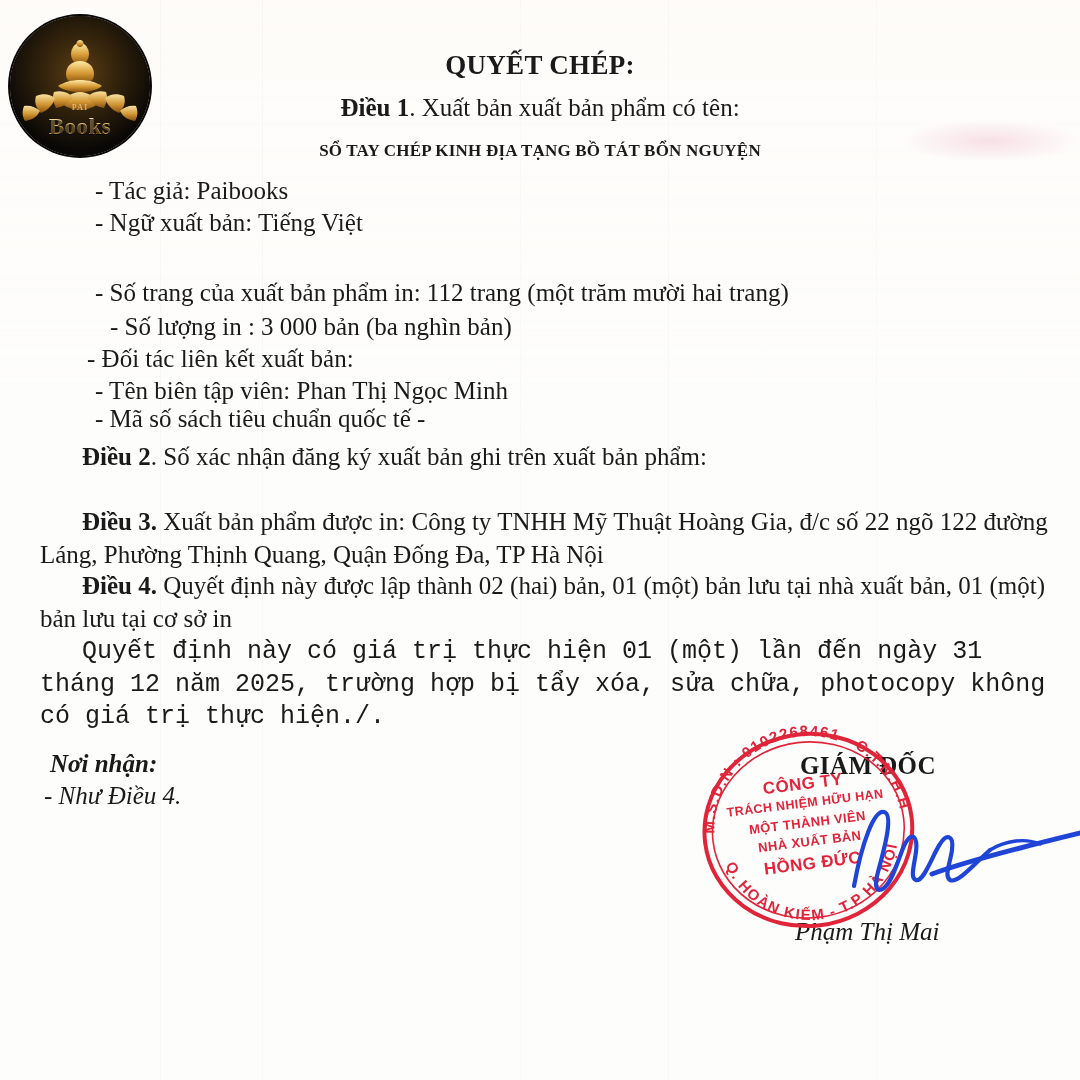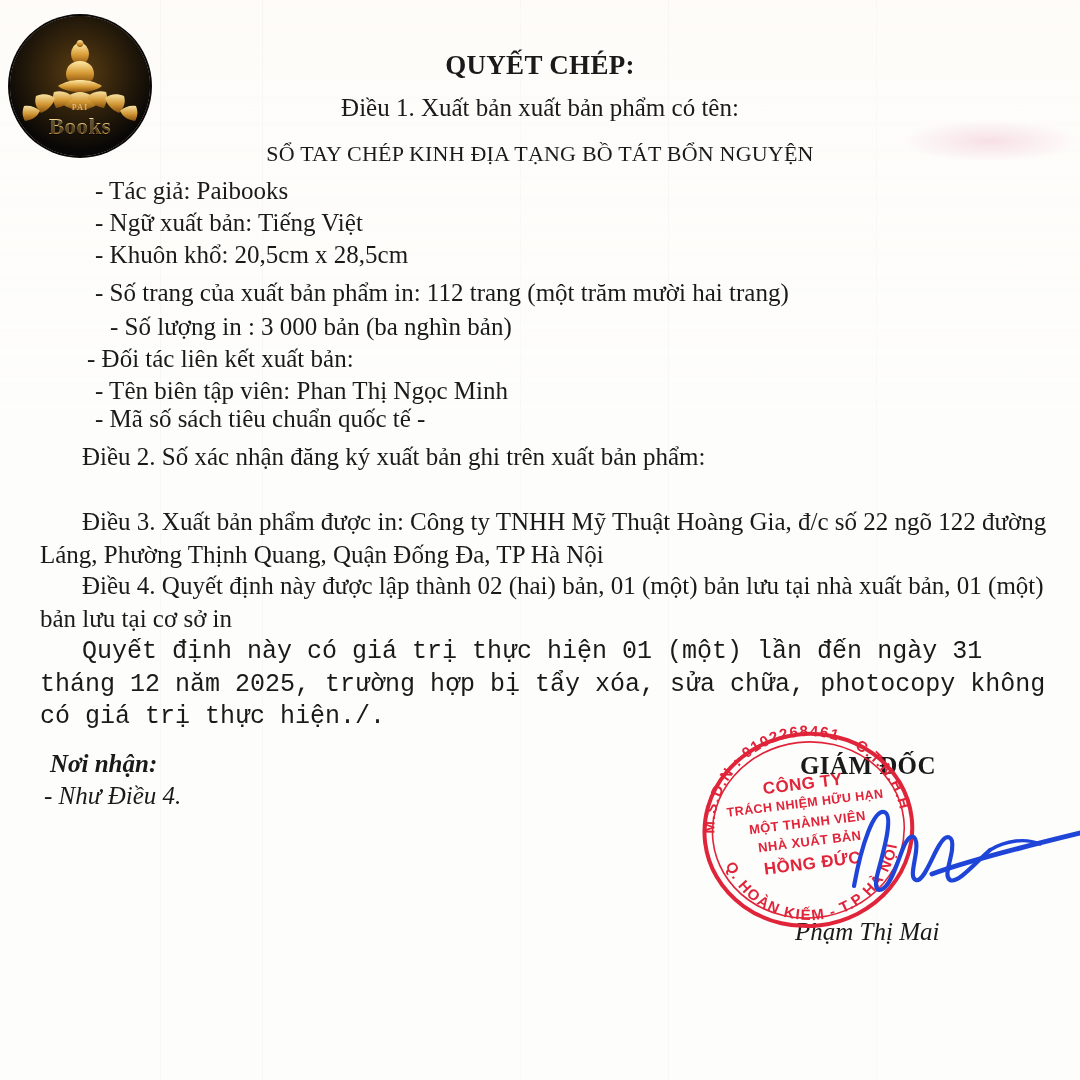--- a/index.html
+++ b/index.html
@@ -102,24 +102,24 @@
     position: absolute;
     font-size: 25px;
     line-height: 1.25;
     white-space: nowrap;
   }
   .center-line {
     width: 1080px;
     left: 0;
     text-align: center;
   }
-  .b { font-weight: normal; text-align: center; }
+  .b { font-weight: bold; text-align: center; }
   .bookname {
-    font-size: 22px;
-    font-weight: normal;
+    font-size: 17px;
+    font-weight: bold;
     letter-spacing: .2px;
   }
   .para {
     position: absolute;
     font-size: 25px;
     line-height: 1.3;
   }
   .indent { text-indent: 42px; font-family: Liberation Mono, monospace; }
 
   
@@ -239,21 +239,20 @@
   <div class="title">QUYẾT CHÉP:</div>
 
   <div class="line center-line" style="top:92px;">
     <span class="b">Điều 1</span><span>. Xuất bản xuất bản phẩm có tên:</span>
   </div>
 
   <div class="line center-line bookname" style="top:140px;">SỔ TAY CHÉP KINH ĐỊA TẠNG BỒ TÁT BỔN NGUYỆN</div>
 
   <div class="line" style="left:95px; top:175px;">- Tác giả:  Paibooks</div>
   <div class="line" style="left:95px; top:207px;">- Ngữ xuất bản: Tiếng Việt</div>
-  <div class="line" style="left:95px; top:239px;">- Khuôn khổ:  20,5cm x 28,5cm</div>
   <div class="line" style="left:95px; top:277px;">- Số trang của xuất bản phẩm in: 112 trang (một trăm mười hai trang)</div>
   <div class="line" style="left:110px; top:311px;">- Số lượng in :  3 000 bản (ba nghìn bản)</div>
   <div class="line" style="left:87px; top:343px;">- Đối tác liên kết xuất bản:</div>
   <div class="line" style="left:95px; top:375px;">- Tên biên tập viên:  Phan Thị Ngọc Minh</div>
   <div class="line" style="left:95px; top:403px;">- Mã số sách tiêu chuẩn quốc tế -</div>
 
   <div class="line" style="left:82px; top:441px;">
     <span class="b">Điều 2</span><span>. Số xác nhận đăng ký xuất bản ghi trên xuất bản phẩm:</span>
   </div>
 

